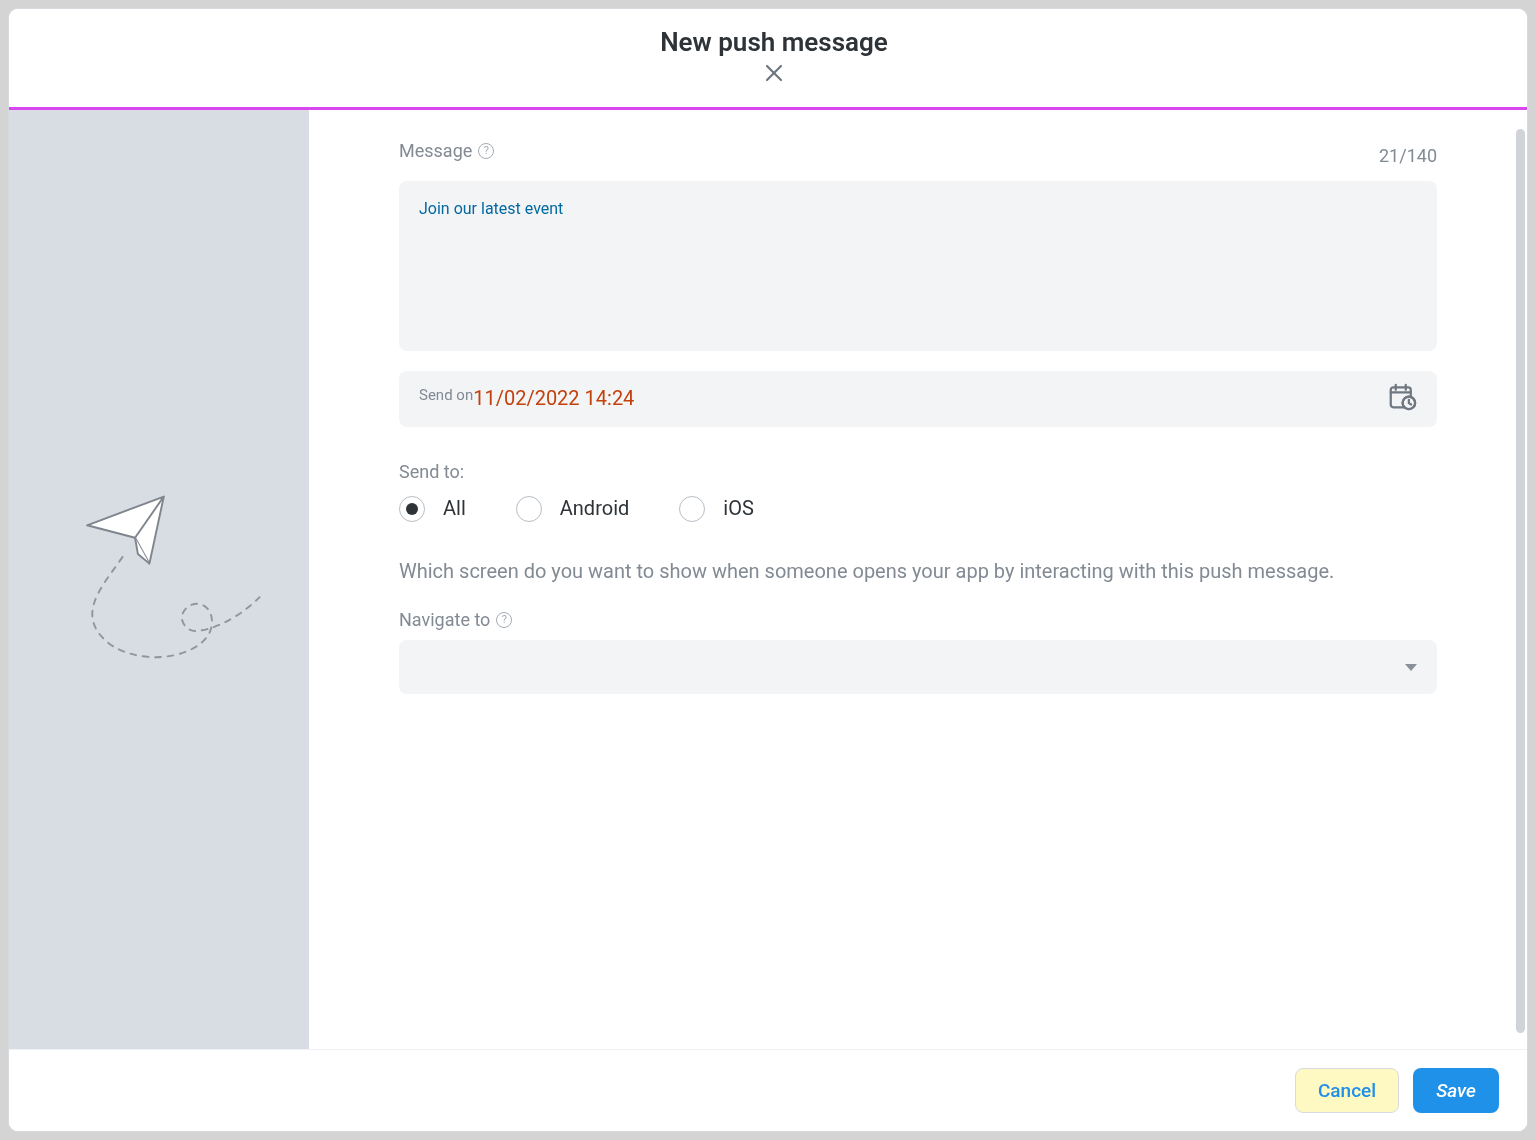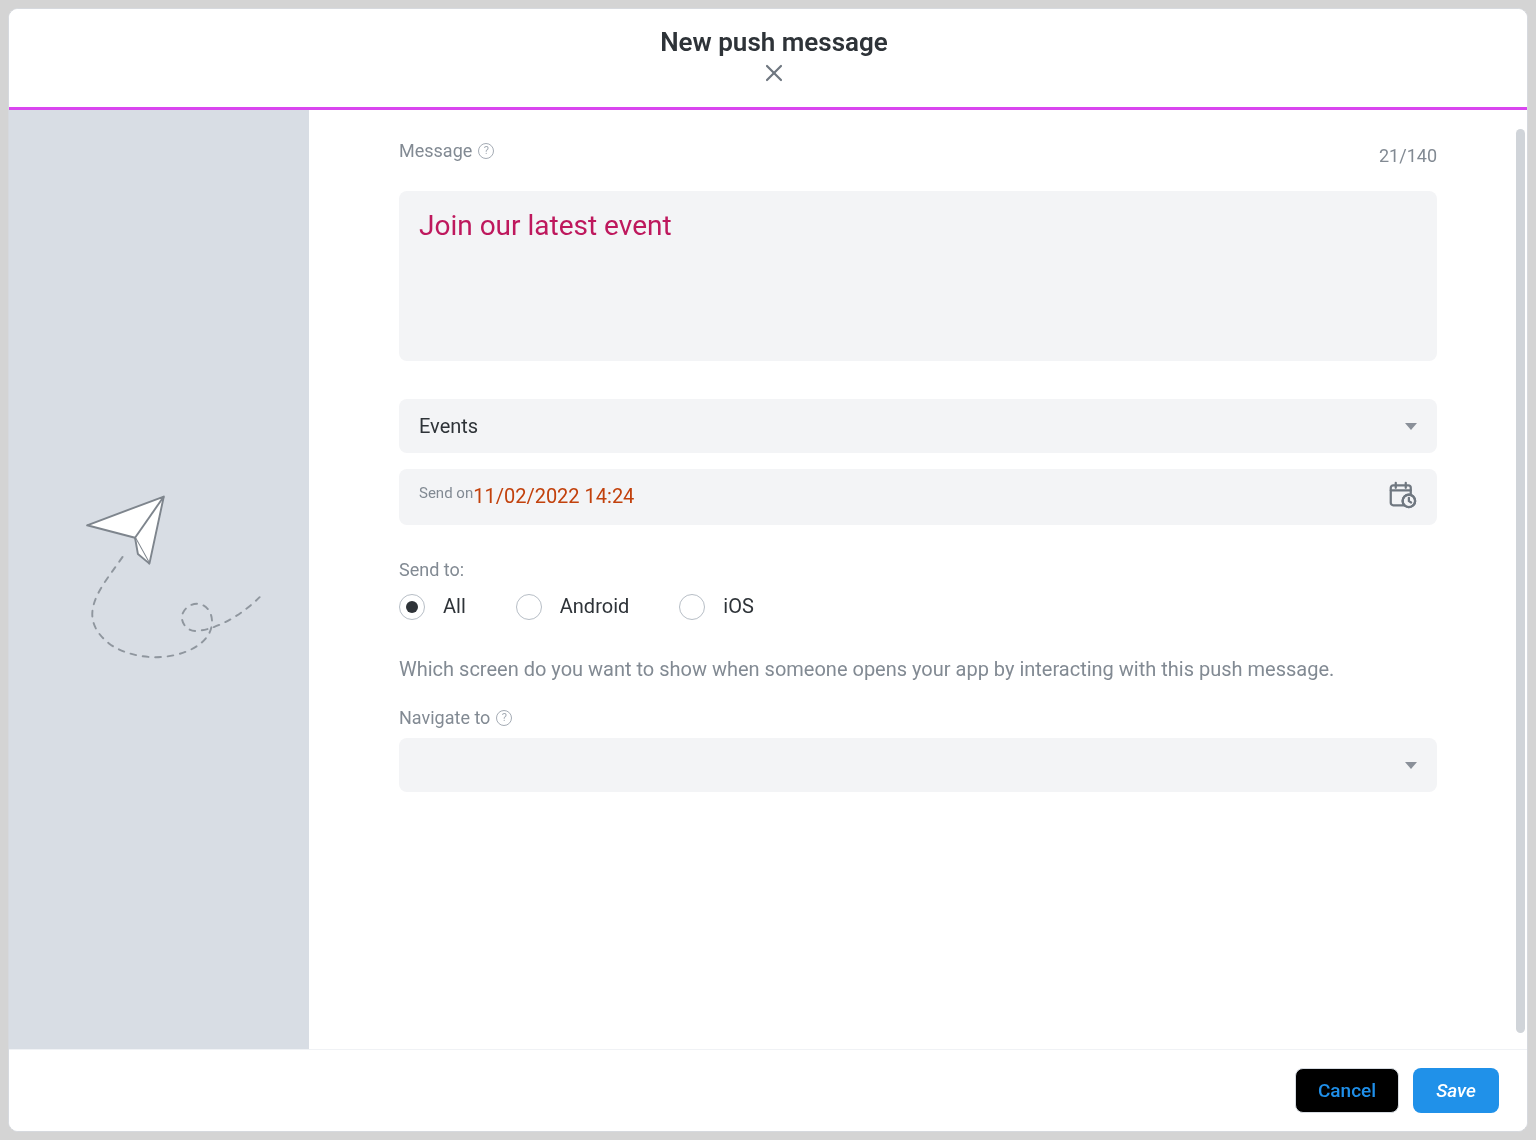--- a/index.html
+++ b/index.html
@@ -63,27 +63,27 @@
     display: flex; align-items: center; gap: 6px;
   }
   .help-icon {
     display: inline-flex; width: 16px; height: 16px;
     border: 1.5px solid #a5acb5; border-radius: 50%;
     align-items: center; justify-content: center;
     font-size: 11px; color: #a5acb5; line-height: 1;
   }
   .label-row {
     display: flex; justify-content: space-between; align-items: center;
-    margin-bottom: 20px;
+    margin-bottom: 10px;
   }
   .char-count { font-size: 18px; color: #828a93; }
 
   .textarea {
     width: 100%; background: #f3f4f6; border: none; border-radius: 8px;
-    padding: 18px 20px; font-size: 28px; color: #be185d;
+    padding: 18px 20px; font-size: 16px; color: #0369a1;
     resize: none; height: 170px; font-family: inherit;
     outline: none;
   }
 
   .section { margin-bottom: 34px; }
 
   .select {
     width: 100%; background: #f3f4f6; border-radius: 8px;
     padding: 14px 20px; display: flex; align-items: center; justify-content: space-between;
     cursor: pointer; min-height: 54px;
@@ -131,21 +131,21 @@
     display: flex; justify-content: flex-end; align-items: center;
     gap: 14px; padding: 18px 28px;
     background: #fff; border-top: 1px solid #f0f2f5;
   }
   .btn {
     font-size: 19px; font-weight: 500; border-radius: 8px;
     padding: 10px 22px; cursor: pointer; border: 1px solid transparent;
     font-family: inherit;
   }
   .btn-secondary {
-    background: #000000; color: #1f8fe9; border-color: #d6dbe1;
+    background: #fef9c3; color: #1f8fe9; border-color: #d6dbe1;
   }
   .btn-primary {
     background: #2091e9; color: #fff; font-style: italic;
   }
 
   .scroll-indicator {
     position: absolute; right: 2px; top: 120px; bottom: 98px; width: 9px;
     background: #d0d4d9; border-radius: 5px;
   }
 
@@ -189,24 +189,20 @@
             <div class="field-label">
               <span>Message</span>
               <span class="help-icon">?</span>
             </div>
             <div class="char-count">21/140</div>
           </div>
           <textarea class="textarea" style="">Join our latest event</textarea>
         </div>
 
         <div class="section">
-          <div class="select">
-            <span class="select-value">Events</span>
-            <span class="caret-down"></span>
-          </div>
         </div>
 
         <div class="section" style="margin-top:-18px;">
           <div class="date-box">
             <div class="date-inner">
               <span class="date-small-label">Send on</span>
               <span class="date-value">11/02/2022 14:24</span>
             </div>
             <span class="date-icon">
               <svg viewBox="0 0 24 24" fill="none" stroke="currentColor" stroke-width="1.8" stroke-linecap="round" stroke-linejoin="round">

